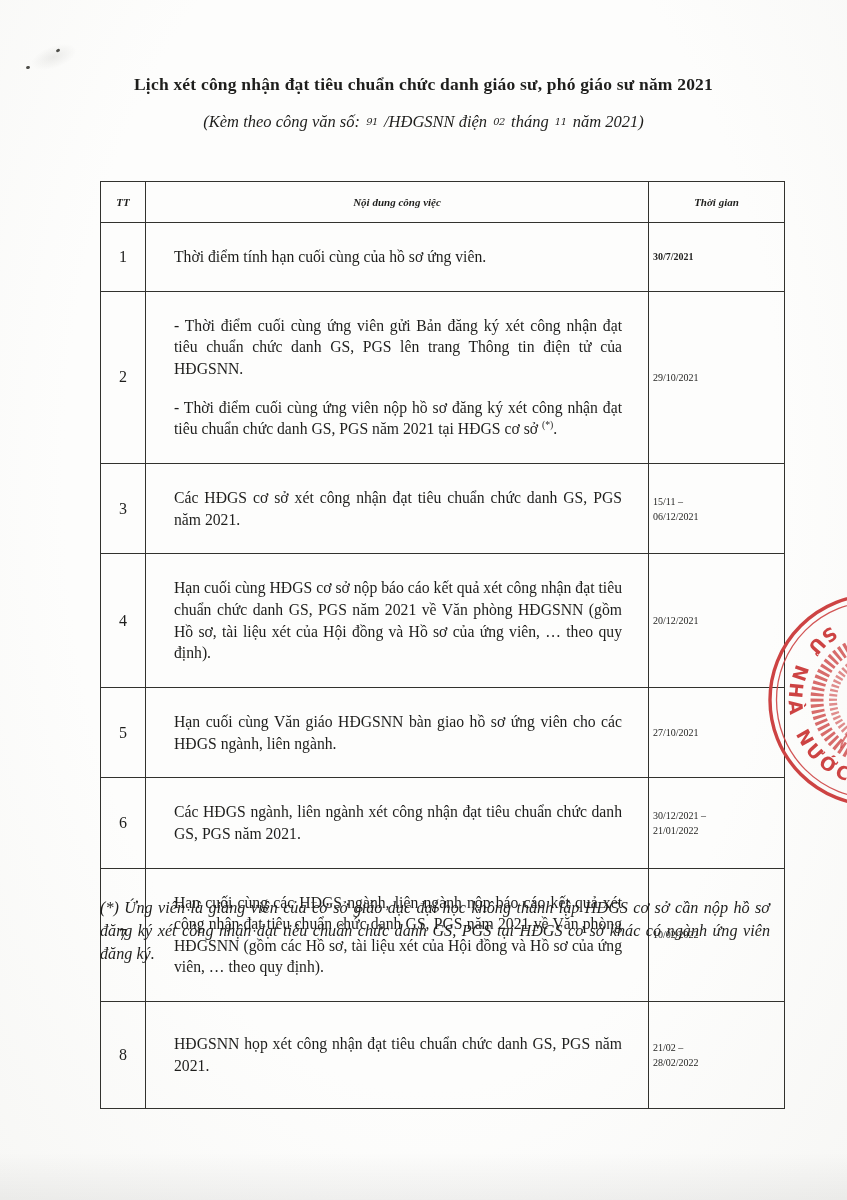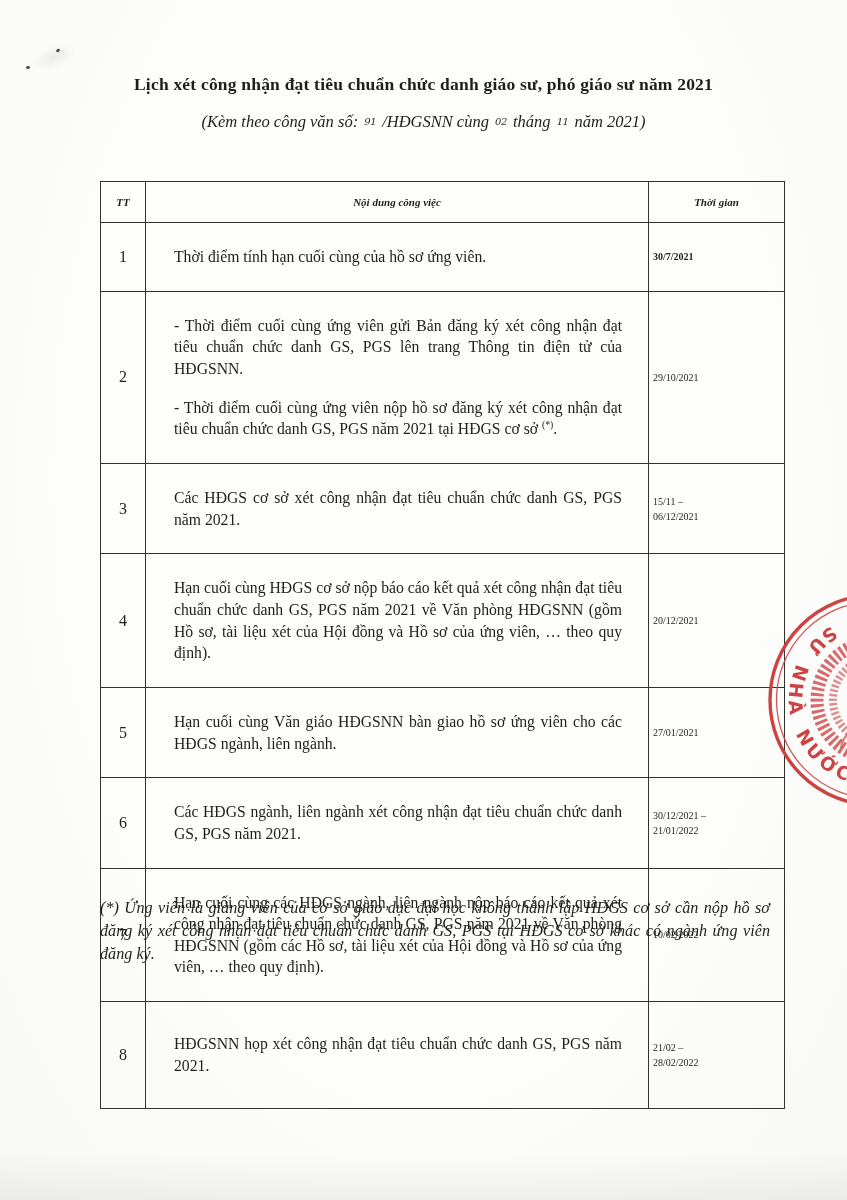--- a/index.html
+++ b/index.html
@@ -69,21 +69,21 @@
 
 <div class="smudge"></div>
 <div class="speck s1"></div>
 <div class="speck s2"></div>
 
 <div class="doc-title">Lịch xét công nhận đạt tiêu chuẩn chức danh giáo sư, phó giáo sư năm 2021</div>
 
 <div class="doc-subtitle">
   <span>(Kèm theo công văn số:</span>
   <span class="hand">91</span>
-  <span>/HĐGSNN cùng</span>
+  <span>/HĐGSNN điện</span>
   <span class="hand">02</span>
   <span>tháng</span>
   <span class="hand">11</span>
   <span>năm 2021)</span>
 </div>
 
 <table class="schedule">
   <colgroup>
     <col style="width:45px">
       <col style="width:503px">
@@ -125,21 +125,21 @@
         <td class="content">
           <p>Hạn cuối cùng HĐGS cơ sở nộp báo cáo kết quả xét công nhận đạt tiêu chuẩn chức danh GS, PGS năm 2021 về Văn phòng HĐGSNN (gồm Hồ sơ, tài liệu xét của Hội đồng và Hồ sơ của ứng viên, … theo quy định).</p>
         </td>
         <td class="time">20/12/2021</td>
       </tr>
       <tr style="height: 63px;">
         <td class="tt">5</td>
         <td class="content">
           <p>Hạn cuối cùng Văn giáo HĐGSNN bàn giao hồ sơ ứng viên cho các HĐGS ngành, liên ngành.</p>
         </td>
-        <td class="time">27/01/2021</td>
+        <td class="time">27/10/2021</td>
       </tr>
       <tr style="height: 60px;">
         <td class="tt">6</td>
         <td class="content">
           <p>Các HĐGS ngành, liên ngành xét công nhận đạt tiêu chuẩn chức danh GS, PGS năm 2021.</p>
         </td>
         <td class="time">30/12/2021 –
 21/01/2022</td>
       </tr>
       <tr style="height: 100px;">

